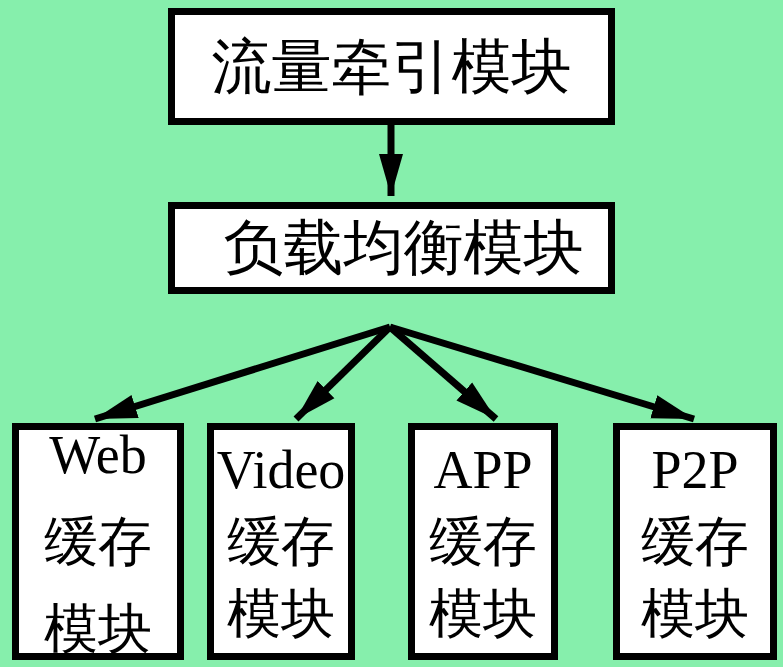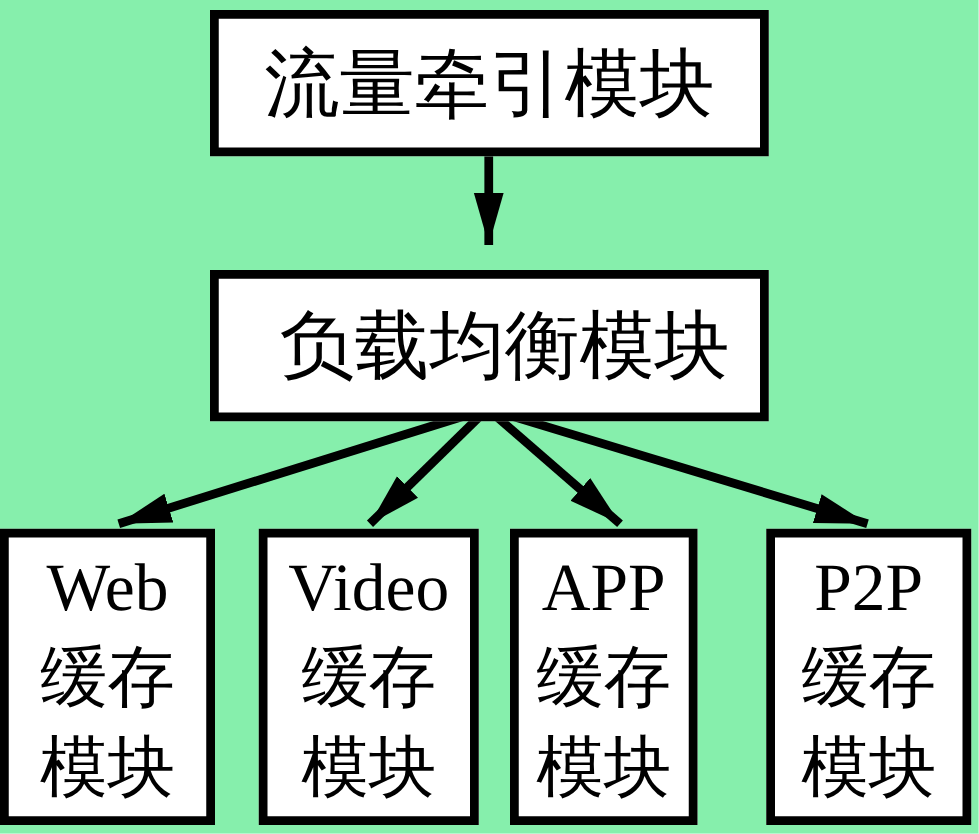--- a/index.html
+++ b/index.html
@@ -39,30 +39,30 @@
     text-align: center;
   }
   .box-wide {
     left: 168px;
     width: 447px;
     font-size: 60px;
     line-height: 1;
     white-space: nowrap;
   }
   .box-traffic { top: 8px; height: 117px; }
-  .box-lb { top: 216px; height: 121px; padding-left: 24px; }
+  .box-lb { top: 202px; height: 92px; padding-left: 24px; }
   .box-cache {
     top: 423px;
     height: 237px;
     font-size: 54px;
     line-height: 72px;
   }
   .box-cache span { display: block; }
-  .box-web   { left: 0;   width: 172px; }
-  .box-video { left: 207px; width: 176px; }
+  .box-web   { left: 12px;   width: 172px; gap: 15px; }
+  .box-video { left: 207px; width: 148px; }
   .box-app   { left: 408px; width: 150px; }
   .box-p2p   { left: 613px; width: 164px; }
 </style>
 </head>
 <body>
 
 <div class="canvas">
 
   <svg class="arrows" width="783" height="667" viewBox="0 0 783 667" xmlns="http://www.w3.org/2000/svg">
     <defs>

